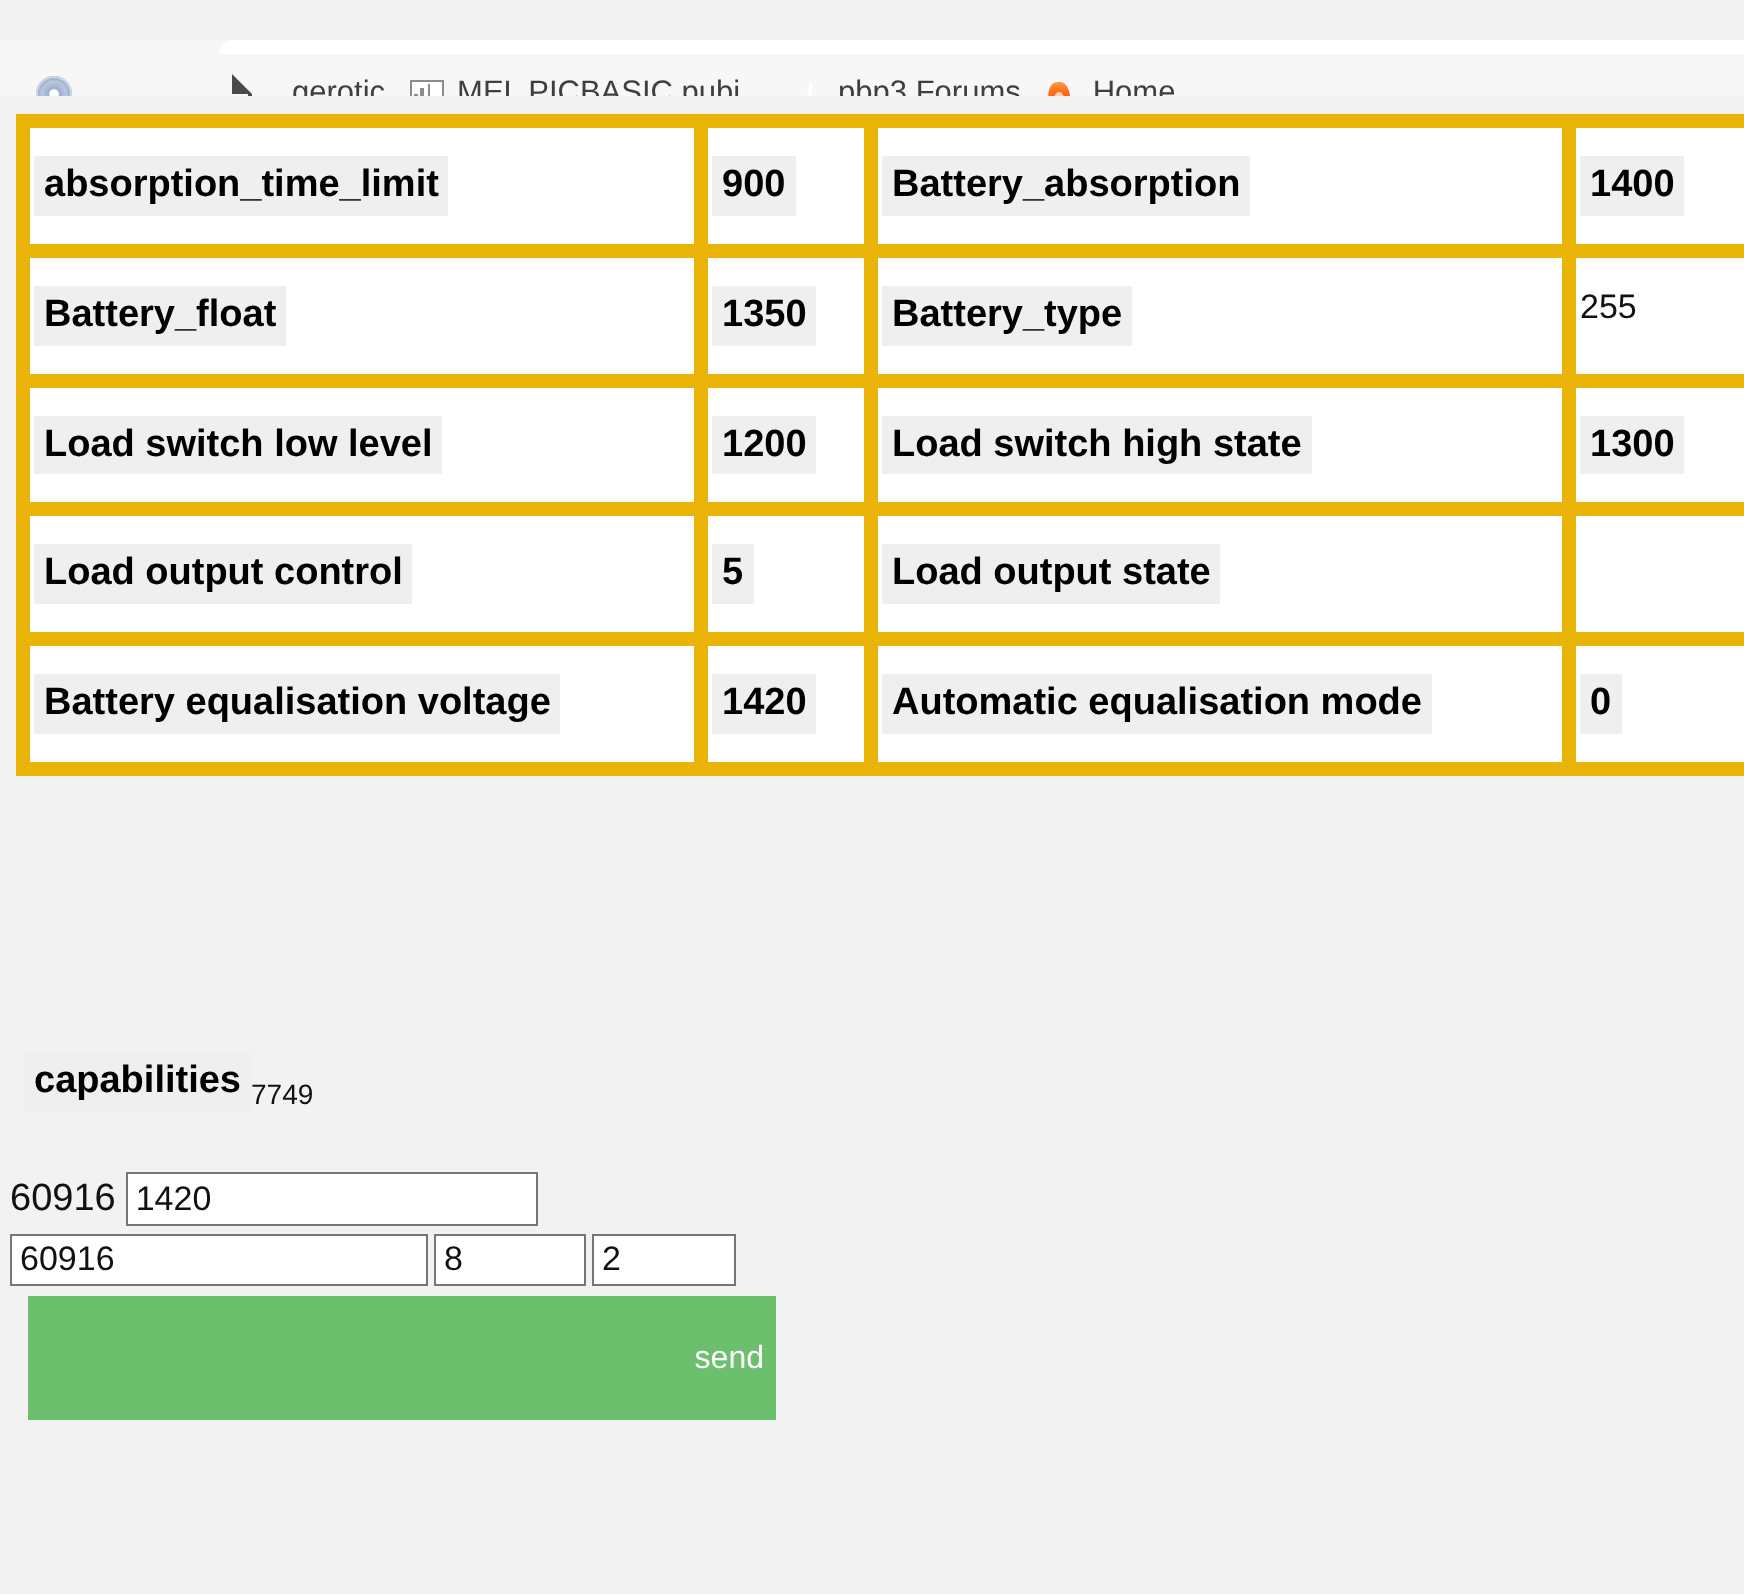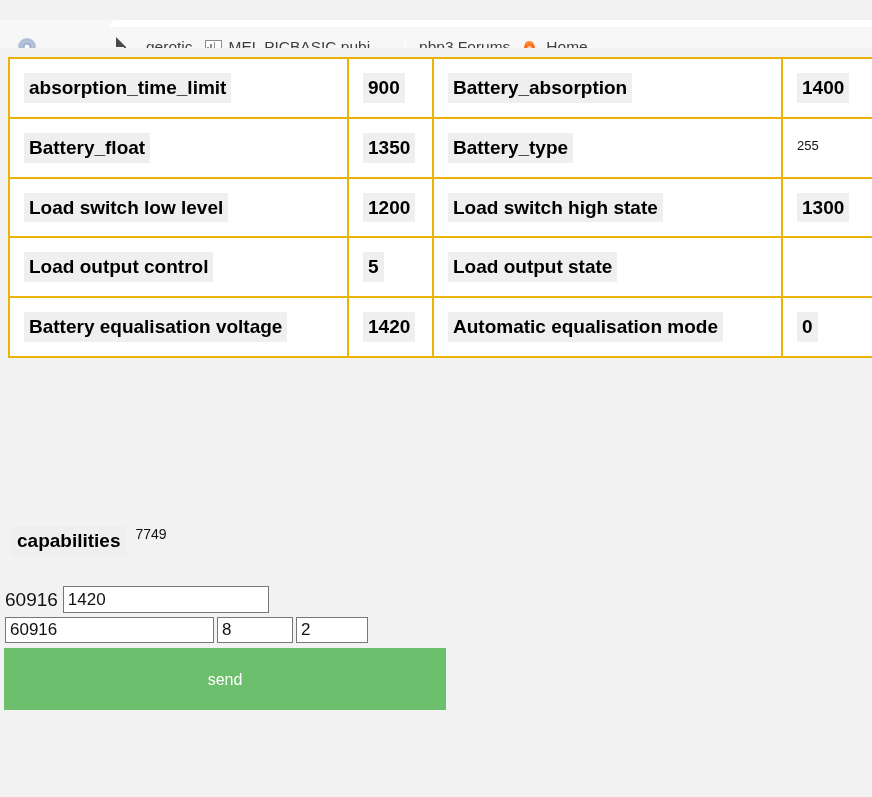--- a/index.html
+++ b/index.html
@@ -203,22 +203,22 @@
   #settings-table {
     position: absolute;
     left: 8px;
     top: 9px;
     width: 1010px;               
     border-collapse: collapse;
     background: #ffffff;
     table-layout: fixed;
   }
   #settings-table td {
-    border: 2px solid #eab308;
-    padding: 14px 10px 14px 14px;
+    border: 7px solid #eab308;
+    padding: 14px 10px 14px 2px;
     vertical-align: top;
     font-size: 19px;
     background: #ffffff;
     height: 56px;
     box-sizing: border-box;
   }
   td.c-label  { width: 339px; }
   td.c-value  { width: 85px; }
   td.c-label2 { width: 349px; }
   td.c-value2 { width: 237px; }
@@ -228,32 +228,31 @@
     font-weight: bold;
     color: #000000;
     padding: 3px 5px;
     display: inline-block;
     line-height: 1.25;
     font-size: 19px;
   }
   .plain {
     color: #111111;
     font-weight: normal;
-    font-size: 13px;
+    font-size: 17px;
     display: inline-block;
     line-height: 1.2;
   }
 
   #capabilities-row {
     position: absolute;
     left: 12px;
     top: 478px;
     display: flex;
-    align-items: flex-start;
-    gap: 10px;
+    align-items: flex-end;
   }
   #capabilities-row .plain { font-size: 14px; }
 
   #form-area {
     position: absolute;
     left: 0;
     top: 538px;
     width: 400px;
   }
   .row-1 {
@@ -286,27 +285,27 @@
     gap: 3px;
     padding-left: 5px;
     margin-top: 4px;
   }
   #input-register { width: 209px; height: 26px; }
   #input-count    { width: 76px;  height: 26px; }
   #input-type     { width: 72px;  height: 26px; }
 
   .big-btn {
     display: block;
-    width: 442px;
-    margin-left: 4px;
+    width: 374px;
+    margin-left: 14px;
     border: 0;
     color: #ffffff;
     font-family: "Liberation Sans", sans-serif;
     font-size: 16px;
-    text-align: center;
+    text-align: right;
     cursor: pointer;
   }
   #send-button {
     background: #6cbf6c;
     height: 62px;
     margin-top: 5px;
     line-height: 62px;
   }
   #close-button {
     background: #fb3b36;

